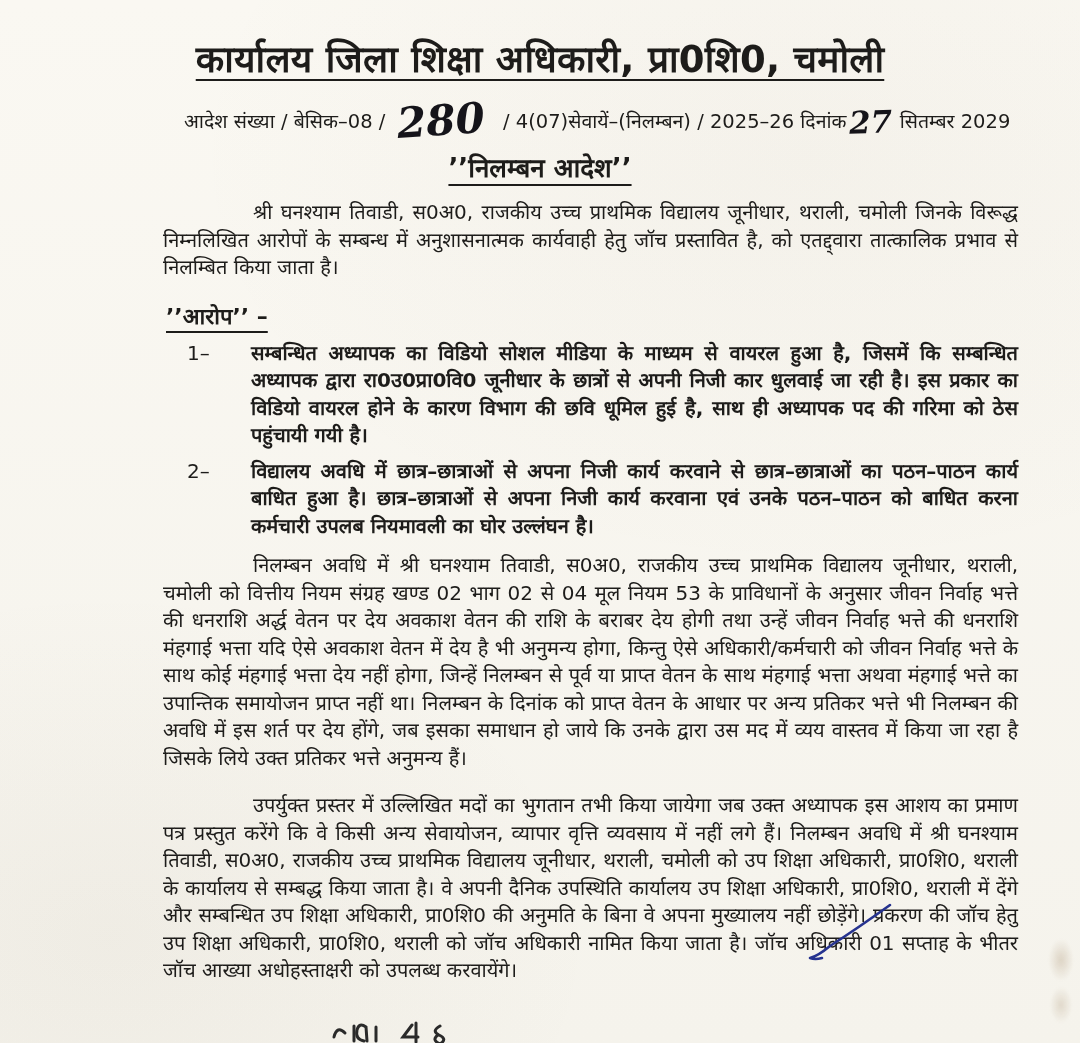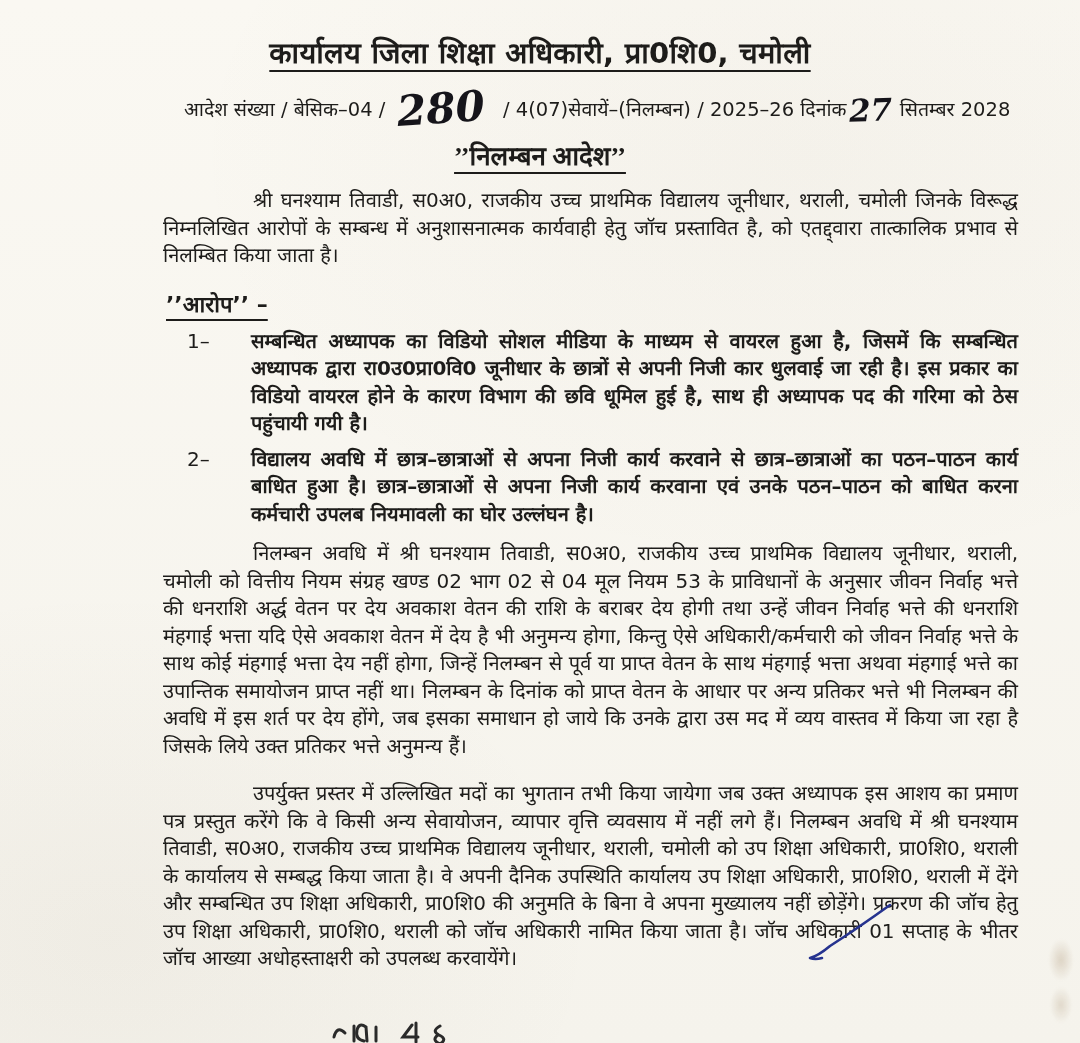--- a/index.html
+++ b/index.html
@@ -13,21 +13,21 @@
       radial-gradient(900px 600px at 75% 15%, rgba(120,100,70,0.04), transparent 70%),
       radial-gradient(700px 500px at 10% 90%, rgba(120,100,70,0.05), transparent 70%),
       linear-gradient(#faf8f2, #f5f3ec);
     color:#1d1c1a;
     font-family:"DejaVu Sans", sans-serif;
     overflow:hidden;
   }
   .u { text-decoration:underline; text-underline-offset:7px; text-decoration-thickness:2px; }
   .title {
     text-align:center; padding-top:32px;
-    font-size:29px; font-weight:bold; letter-spacing:0.3px;
+    font-size:37px; font-weight:bold; letter-spacing:0.3px;
   }
   .order-line {
     margin:22px 50px 0 184px;
     font-size:19.5px;
     display:flex; align-items:baseline; white-space:nowrap;
     height:36px;
   }
   .hw {
     font-family:"DejaVu Serif", serif; font-style:italic; font-weight:bold;
     color:#15141a;
@@ -35,21 +35,21 @@
   .hw-num {
     font-size:42px; line-height:18px;
     margin:0 18px 0 12px; position:relative; top:7px;
     transform:rotate(-4deg); display:inline-block;
   }
   .hw-day {
     font-size:31px; line-height:16px;
     margin:0 8px 0 2px; position:relative; top:5px;
     transform:rotate(-2deg); display:inline-block;
   }
-  .subtitle { text-align:center; margin-top:8px; font-size:26px; font-weight:bold;font-family:Liberation Serif, serif; }
+  .subtitle { text-align:center; margin-top:8px; font-size:26px; font-weight:bold; }
   .content { margin:0 62px 0 163px; }
   .para { font-size:20px; line-height:27.5px; text-align:justify; }
   .indent { text-indent:90px; }
   .intro { margin-top:14px; }
   .charges-heading { margin:18px 0 10px 3px; font-size:22px; font-weight:bold; }
   .charge { display:flex; margin-bottom:8px; }
   .charge-num { flex:0 0 88px; padding-left:24px; font-size:20px; line-height:27.5px; }
   .charge-text { flex:1;font-weight:bold; }
   .para-allowance { margin-top:12px; }
   .para-attachment { margin-top:20px; }
@@ -70,25 +70,25 @@
 </head>
 <body>
 
 <div class="page">
 
   <h1 class="title">
     <span class="u">कार्यालय जिला शिक्षा अधिकारी, प्रा0शि0, चमोली</span>
   </h1>
 
   <div class="order-line">
-    <span>आदेश संख्या / बेसिक–04 /</span>
+    <span>आदेश संख्या / बेसिक–08 /</span>
     <span class="hw hw-num">280</span>
     <span>/ 4(07)सेवायें–(निलम्बन) / 2025–26  दिनांक</span>
     <span class="hw hw-day">27</span>
-    <span>सितम्बर 2028</span>
+    <span>सितम्बर 2029</span>
   </div>
 
   <h2 class="subtitle">
     <span class="u">’’निलम्बन आदेश’’</span>
   </h2>
 
   <div class="content">
 
     <p class="para indent intro">श्री घनश्याम तिवाडी, स0अ0, राजकीय उच्च प्राथमिक विद्यालय जूनीधार, थराली, चमोली जिनके विरूद्ध निम्नलिखित आरोपों के सम्बन्ध में अनुशासनात्मक कार्यवाही हेतु जॉच प्रस्तावित है, को एतद्द्वारा तात्कालिक प्रभाव से निलम्बित किया जाता है।</p>
 

